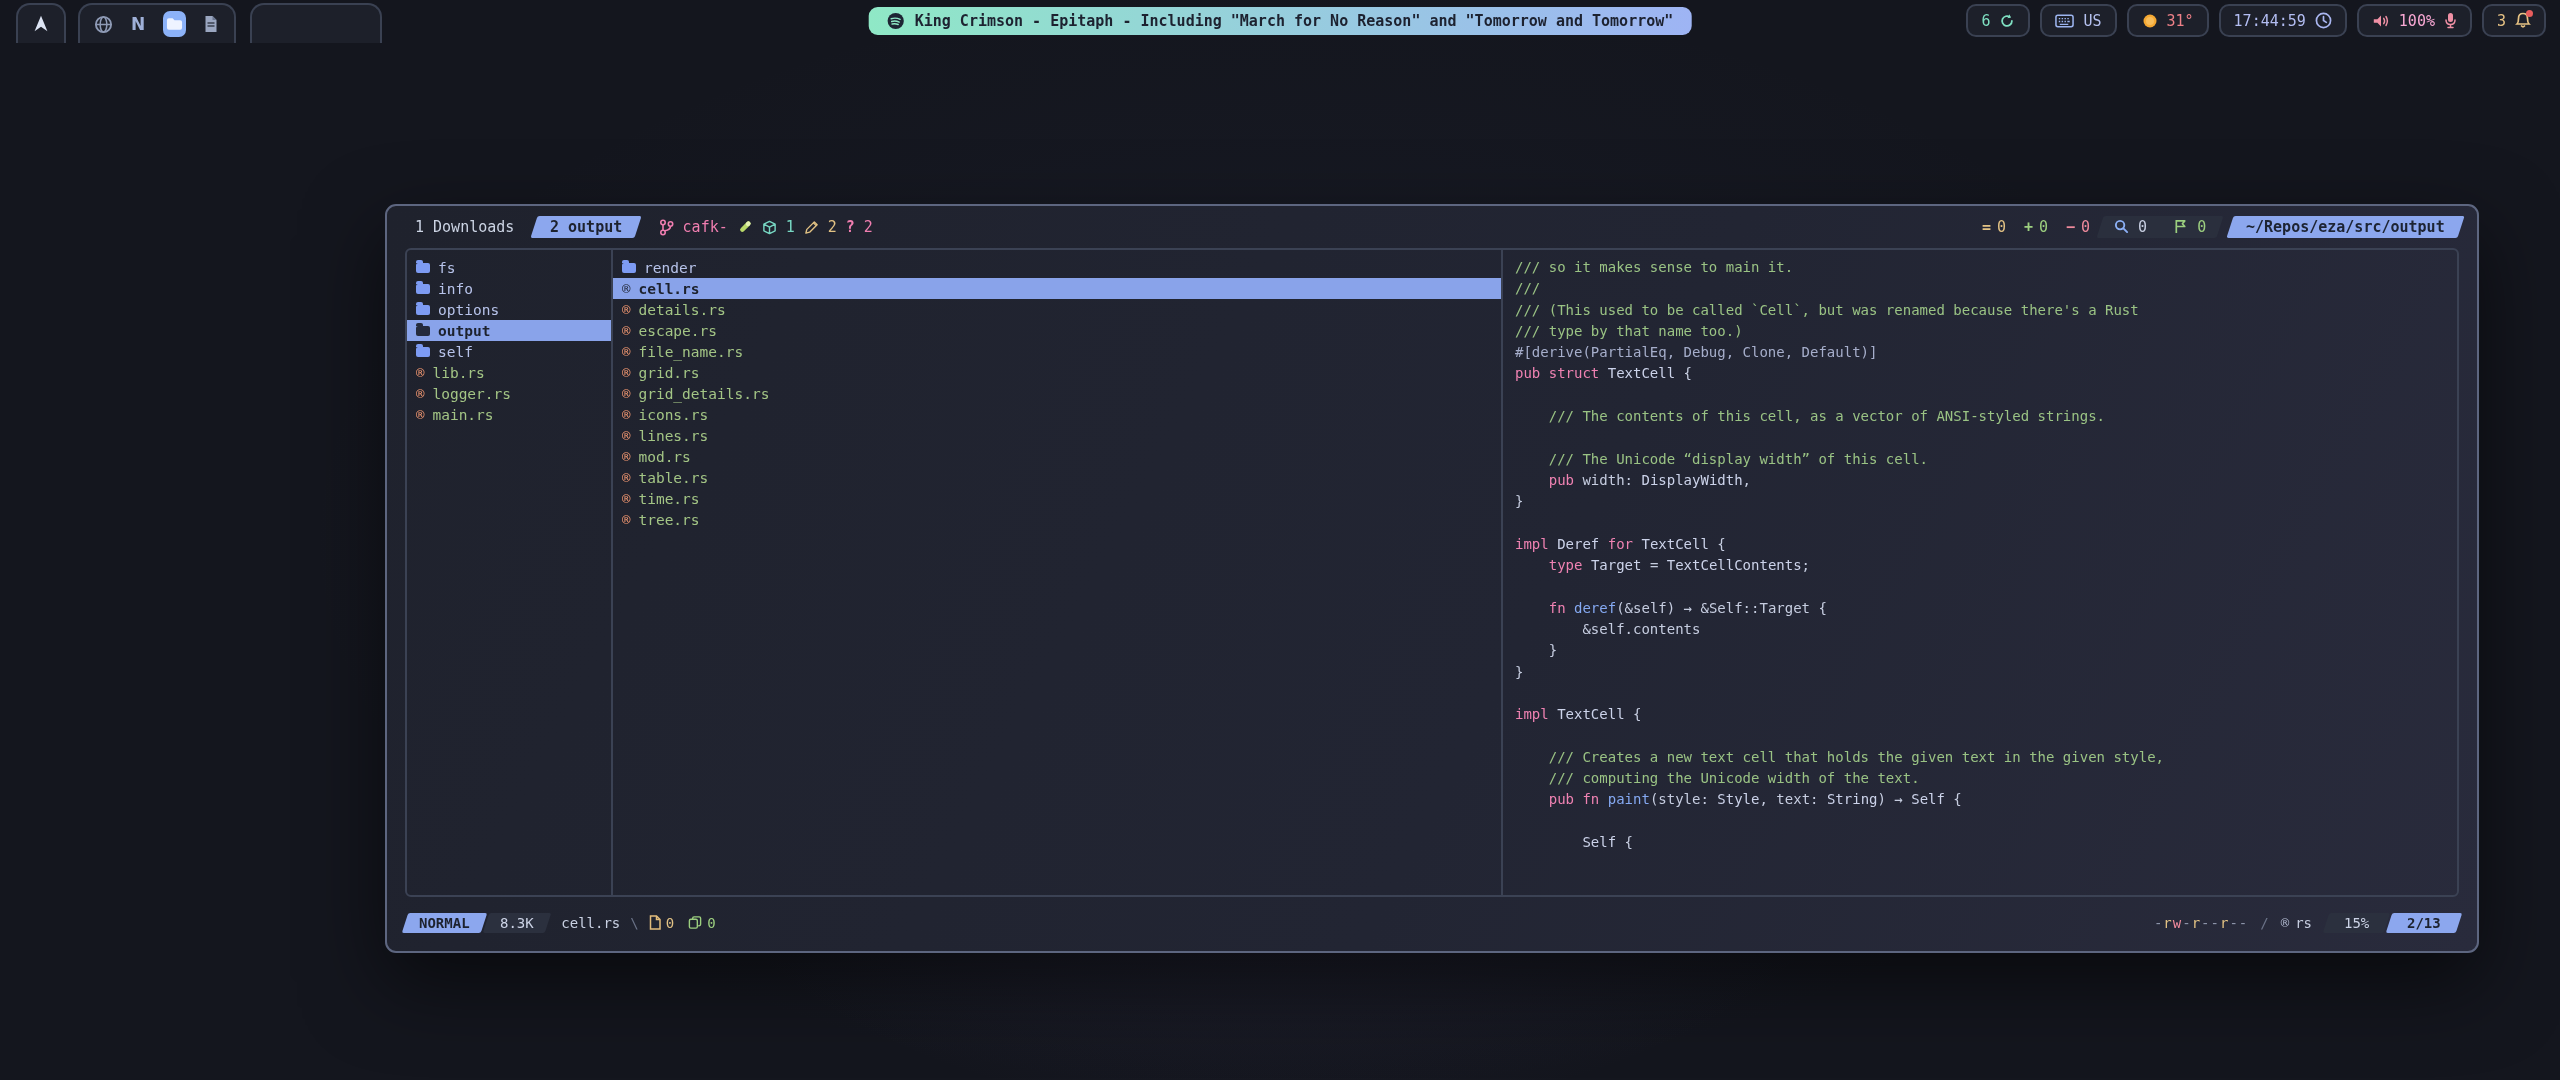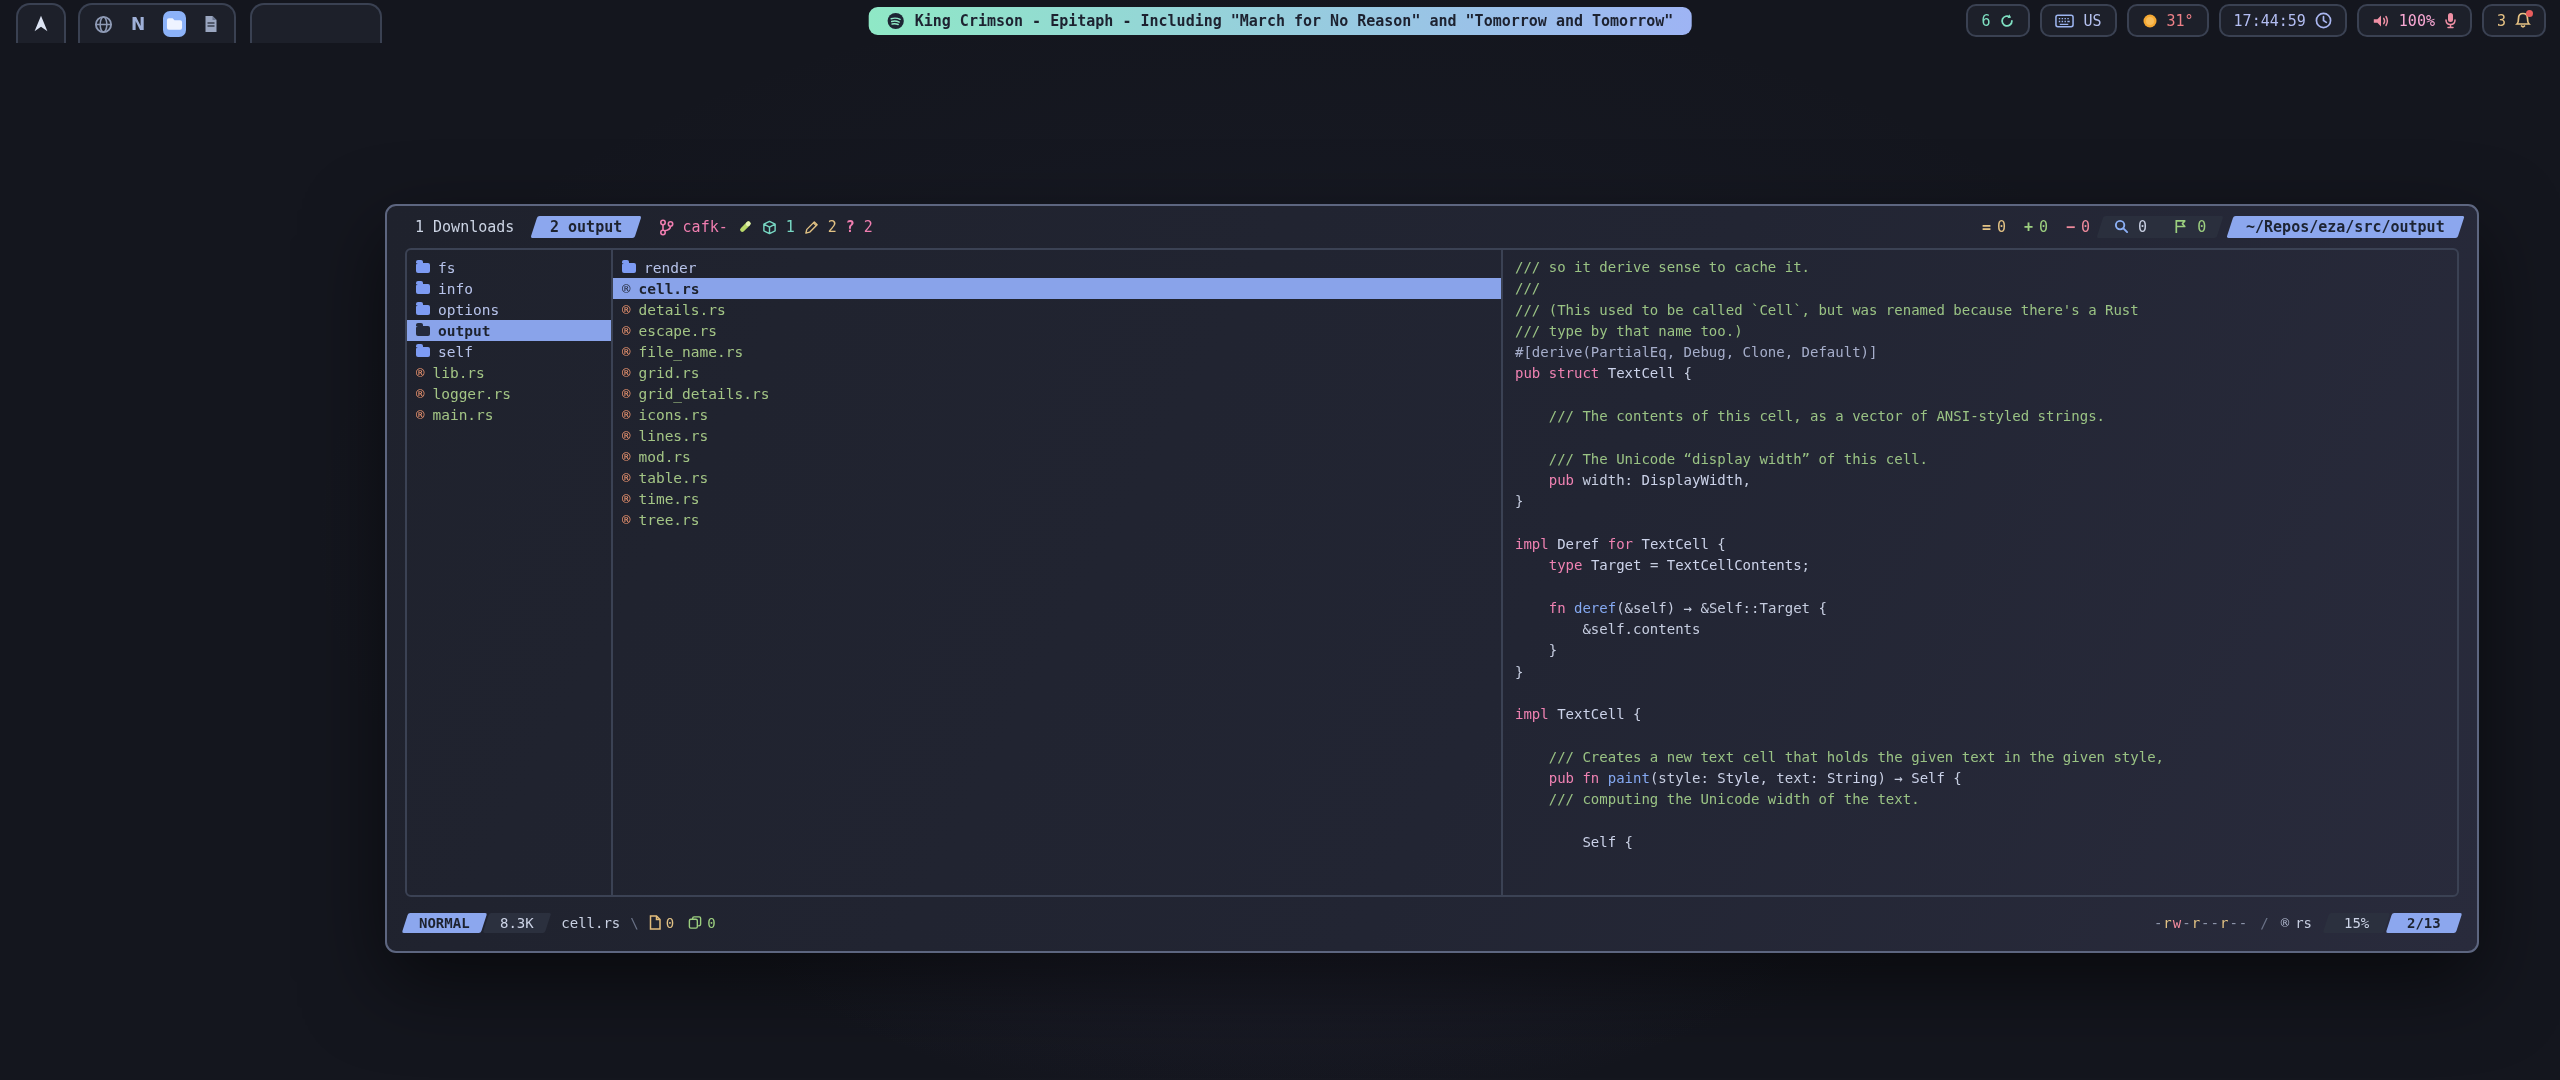--- a/index.html
+++ b/index.html
@@ -365,21 +365,21 @@
         <div class="row rustf">
           <span class="rust">®</span>
           <span class="fname">time.rs</span>
         </div>
         <div class="row rustf">
           <span class="rust">®</span>
           <span class="fname">tree.rs</span>
         </div>
       </div>
     <div class="pane preview">
-        <div class="code-line"><span class="cm">/// so it derive sense to cache it.</span></div>
+        <div class="code-line"><span class="cm">/// so it makes sense to main it.</span></div>
         <div class="code-line"><span class="cm">///</span></div>
         <div class="code-line"><span class="cm">/// (This used to be called `Cell`, but was renamed because there's a Rust</span></div>
         <div class="code-line"><span class="cm">/// type by that name too.)</span></div>
         <div class="code-line"><span class="at">#[derive(PartialEq, Debug, Clone, Default)]</span></div>
         <div class="code-line"><span class="kw">pub struct </span><span class="ty">TextCell</span><span> {</span></div>
         <div class="code-line">&nbsp;</div>
         <div class="code-line"><span>    </span><span class="cm">/// The contents of this cell, as a vector of ANSI-styled strings.</span></div>
         <div class="code-line">&nbsp;</div>
         <div class="code-line"><span>    </span><span class="cm">/// The Unicode “display width” of this cell.</span></div>
         <div class="code-line"><span>    </span><span class="kw">pub </span><span>width: </span><span class="ty">DisplayWidth</span><span>,</span></div>
@@ -389,22 +389,22 @@
         <div class="code-line"><span>    </span><span class="kw">type </span><span class="ty">Target</span><span> = </span><span class="ty">TextCellContents</span><span>;</span></div>
         <div class="code-line">&nbsp;</div>
         <div class="code-line"><span>    </span><span class="kw">fn </span><span class="fn">deref</span><span>(&amp;self) → &amp;Self::Target {</span></div>
         <div class="code-line"><span>        &amp;self.contents</span></div>
         <div class="code-line"><span>    }</span></div>
         <div class="code-line"><span>}</span></div>
         <div class="code-line">&nbsp;</div>
         <div class="code-line"><span class="kw">impl </span><span class="ty">TextCell </span><span>{</span></div>
         <div class="code-line">&nbsp;</div>
         <div class="code-line"><span>    </span><span class="cm">/// Creates a new text cell that holds the given text in the given style,</span></div>
+        <div class="code-line"><span>    </span><span class="cm">/// computing the Unicode width of the text.</span></div>
         <div class="code-line"><span>    </span><span class="kw">pub fn </span><span class="fn">paint</span><span>(style: </span><span class="ty">Style</span><span>, text: </span><span class="ty">String</span><span>) → </span><span class="ty">Self</span><span> {</span></div>
-        <div class="code-line"><span>    </span><span class="cm">/// computing the Unicode width of the text.</span></div>
         <div class="code-line">&nbsp;</div>
         <div class="code-line"><span>        </span><span class="ty">Self</span><span> {</span></div>
       </div>
   </div>
 
   <div class="sbar">
     <span class="seg mode"><span>NORMAL</span></span>
     <span class="seg sizeseg"><span>8.3K</span></span>
     <span class="fname-s">cell.rs</span>
     <span class="bslash">\</span>

